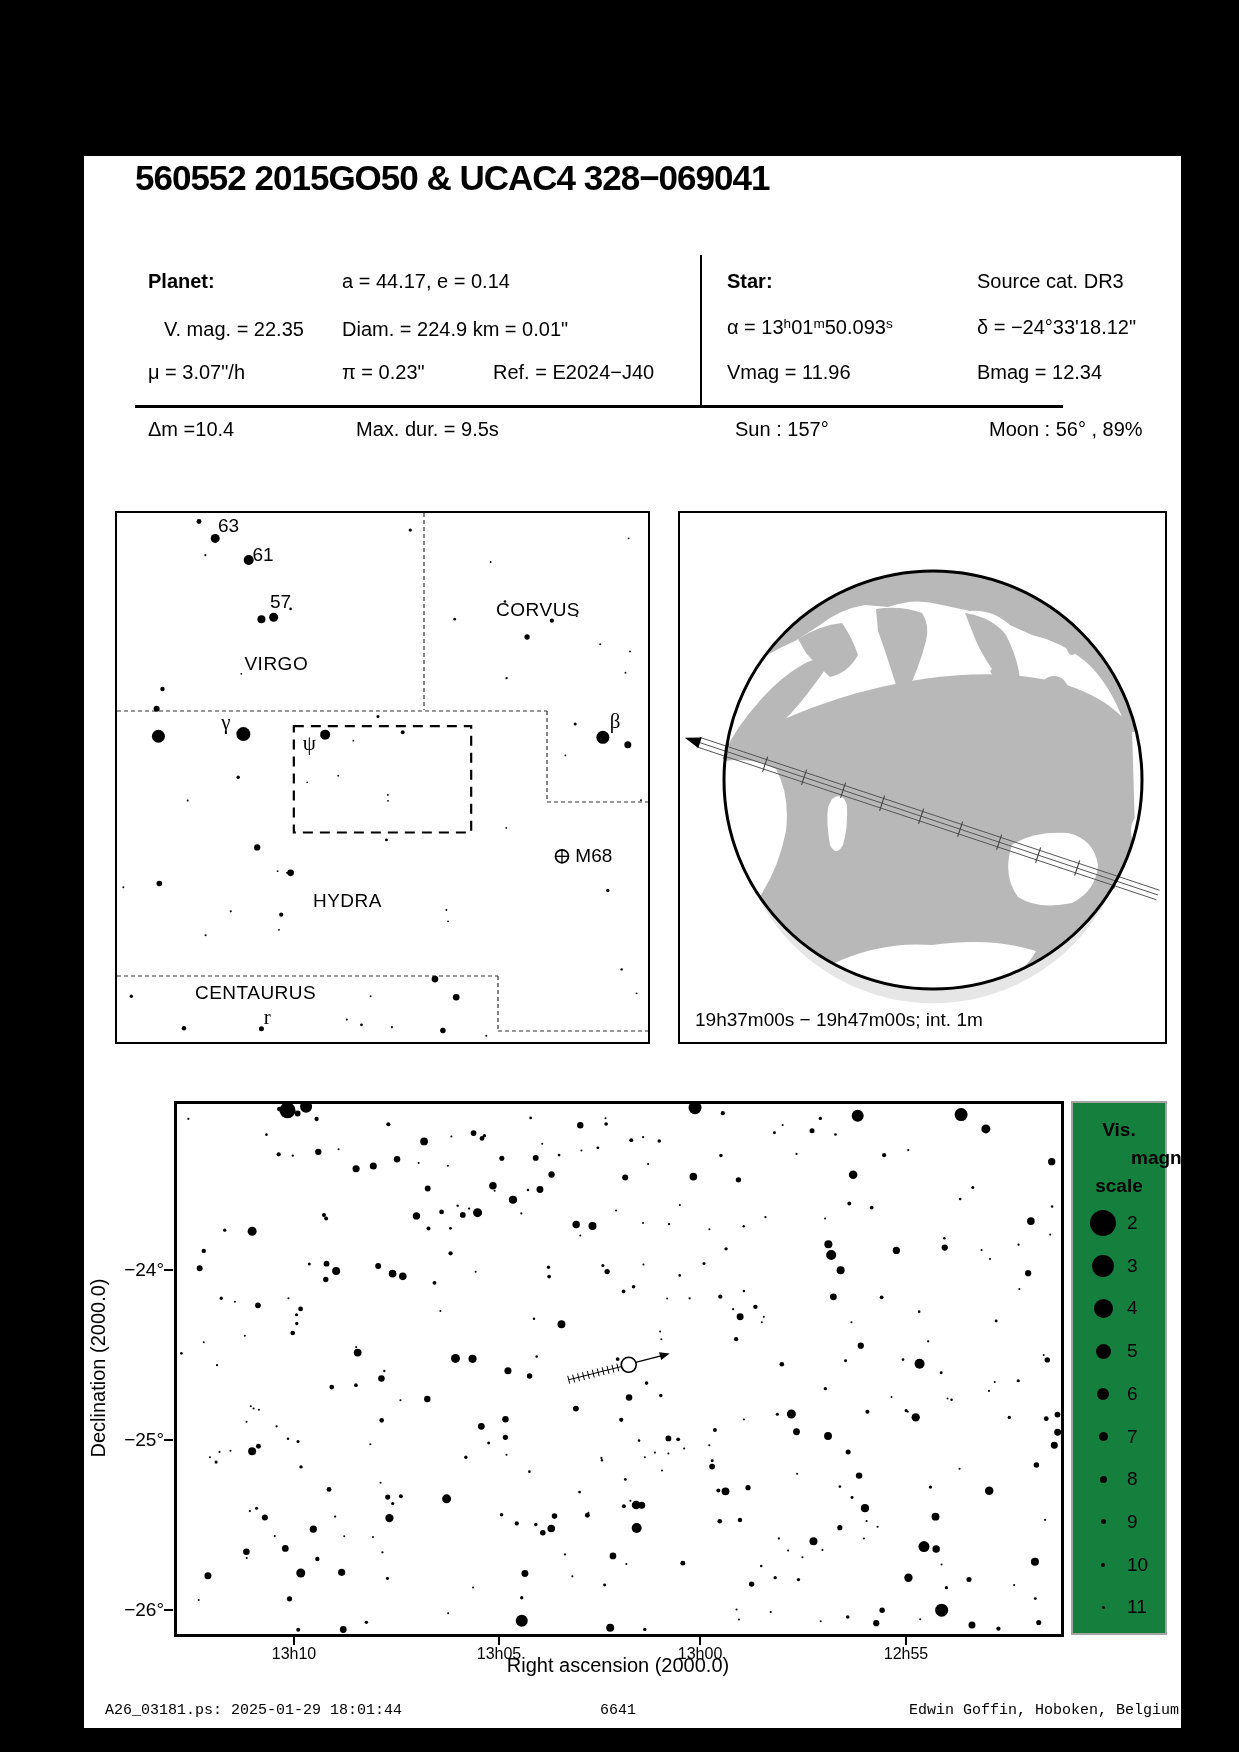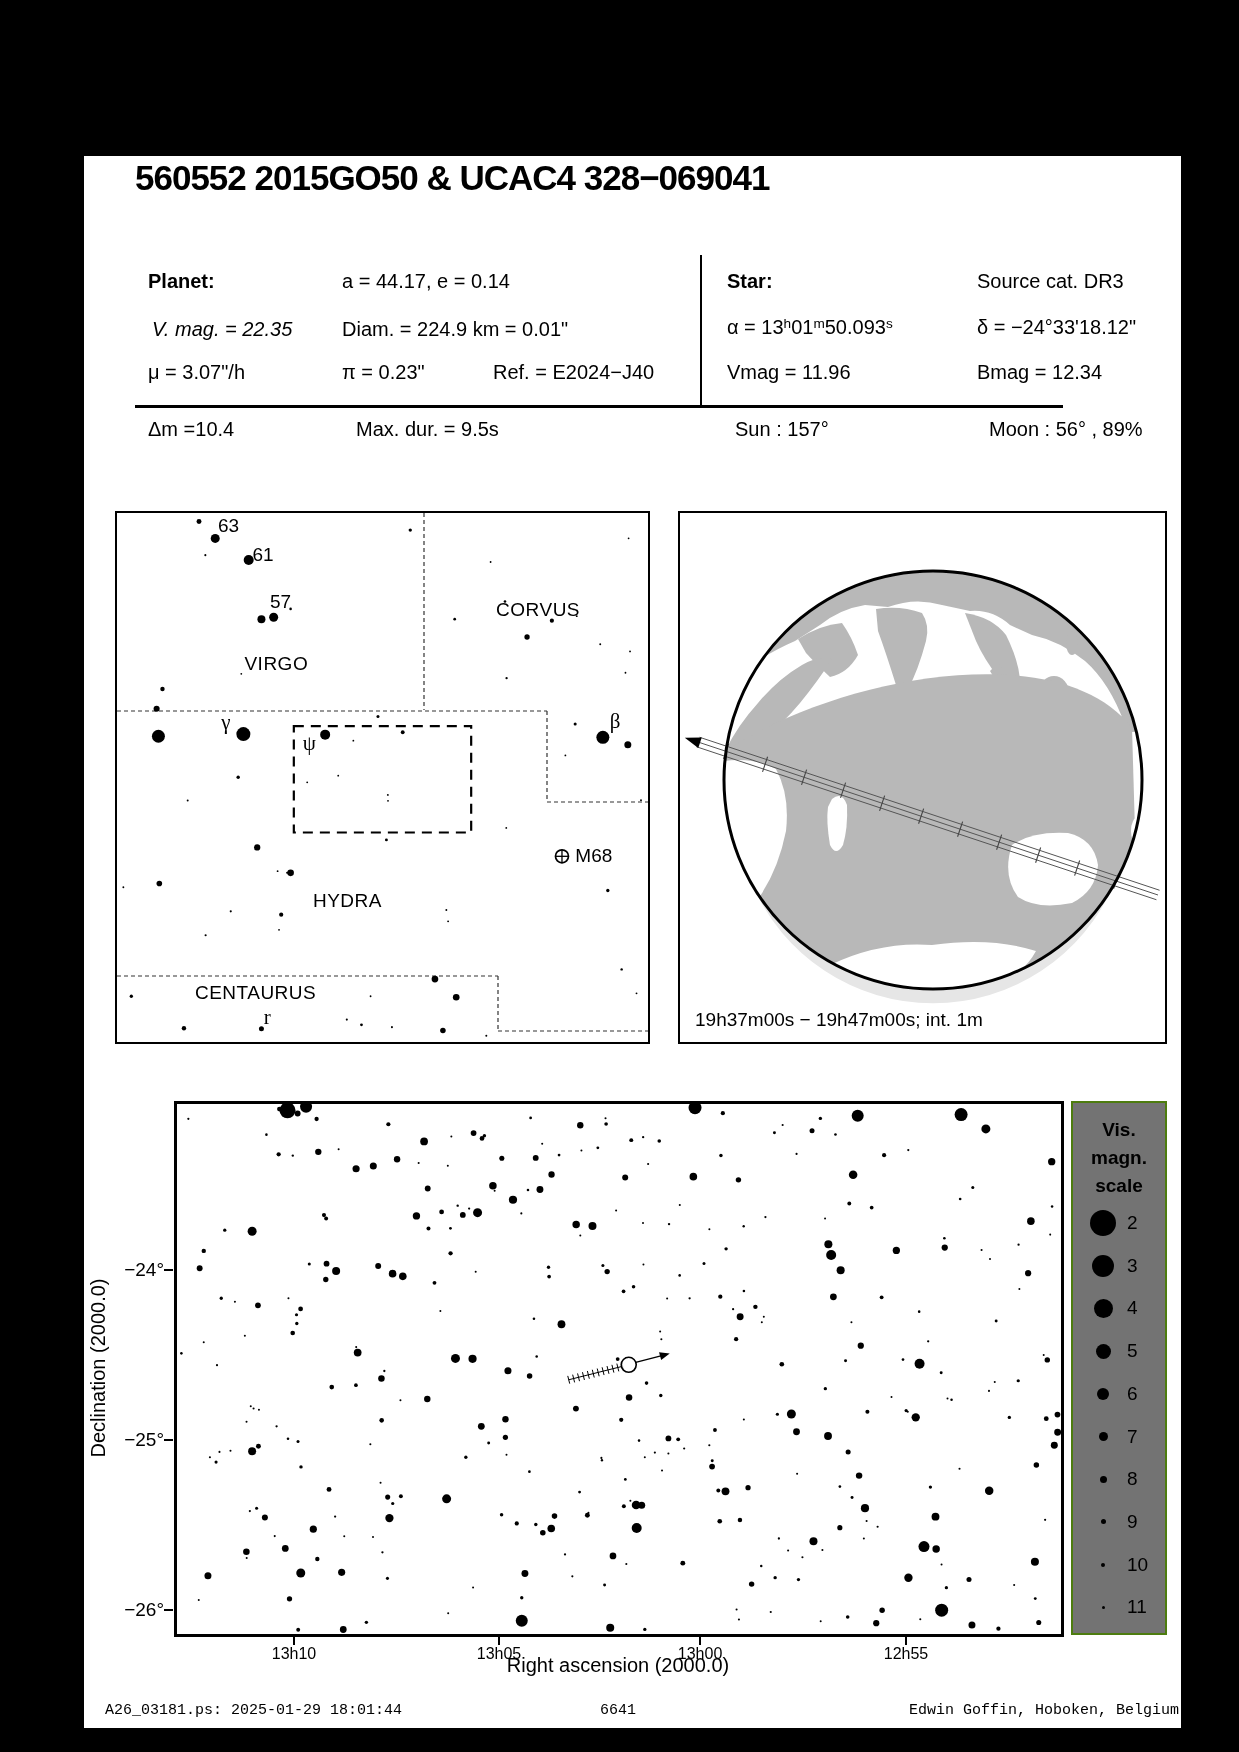--- a/index.html
+++ b/index.html
@@ -12,42 +12,42 @@
   .sup{font-size:0.68em;position:relative;top:-0.45em;}
   .info{font-size:20px;}
   .bold{font-weight:bold;}
   .divider{position:absolute;background:#000;}
   .panel{position:absolute;border:2px solid #000;background:#fff;box-sizing:content-box;}
   .flabel{position:absolute;transform:translate(-50%,-50%);white-space:nowrap;}
   .const{font-size:19px;letter-spacing:0.5px;}
   .num{font-size:19px;}
   .greek{font-family:"Liberation Serif",serif;font-size:21px;}
   .chart{position:absolute;left:90px;top:945px;width:884px;height:530px;border:3px solid #000;background:#fff;}
-  .legendbox{position:absolute;left:987px;top:945px;width:92px;height:530px;border:2px solid #4d7c0f;background:#737373;}
+  .legendbox{position:absolute;left:987px;top:945px;width:92px;height:530px;border:2px solid #a3a3a3;background:#15803d;}
   .legend-title{position:absolute;width:100%;text-align:center;font-size:19px;font-weight:bold;}
   .legend-dot{position:absolute;background:#000;border-radius:50%;}
   .legend-mag{position:absolute;font-size:19px;transform:translateY(-50%);}
   .xtick{position:absolute;width:2px;height:9px;background:#000;}
   .ytick{position:absolute;width:9px;height:2px;background:#000;}
   .xticklabel{position:absolute;font-size:16px;transform:translateX(-50%);white-space:nowrap;}
   .yticklabel{position:absolute;width:70px;text-align:right;font-size:19px;white-space:nowrap;}
   .axislabel{font-size:20px;}
   .footer{font-family:"Liberation Mono",monospace;font-size:15px;}
   svg{position:absolute;left:0;top:0;}
 </style>
 </head>
 <body>
 
 <div class="page">
 
   <div class="t title" style="left:51px;top:2px;">560552 2015GO50  &amp;  UCAC4 328−069041</div>
 
   <div class="t info bold" style="left:64px;top:114px;">Planet:</div>
   <div class="t info" style="left:258px;top:114px;">a = 44.17, e = 0.14</div>
-  <div class="t info" style="left:68px;top:162px;font-style:italic;">V. mag. = 22.35</div>
+  <div class="t info" style="left:80px;top:162px;">V. mag. = 22.35</div>
   <div class="t info" style="left:258px;top:162px;">Diam. = 224.9 km = 0.01"</div>
   <div class="t info" style="left:64px;top:205px;">μ =  3.07"/h</div>
   <div class="t info" style="left:258px;top:205px;">π =  0.23"</div>
   <div class="t info" style="left:409px;top:205px;">Ref. = E2024−J40</div>
 
   <div class="divider" style="left:616px;top:99px;width:2px;height:150px;"></div>
 
   <div class="t info bold" style="left:643px;top:114px;">Star:</div>
   <div class="t info" style="left:893px;top:114px;">Source cat.  DR3</div>
   <div class="t info" style="left:643px;top:160px;"><span>α = 13</span><span class="sup">h</span><span>01</span><span class="sup">m</span><span>50.093</span><span class="sup">s</span></div>
@@ -611,21 +611,21 @@
       <div class="ytick" style="left: 80px; top: 1283.08px;"></div>
       <div class="yticklabel" style="left: 10px; top: 1273.08px;">−25°</div>
       <div class="ytick" style="left: 80px; top: 1453.21px;"></div>
       <div class="yticklabel" style="left: 10px; top: 1443.21px;">−26°</div>
     </div>
   <div class="t axislabel" style="left:534px;top:1498px;transform:translateX(-50%);">Right ascension (2000.0)</div>
   <div class="t axislabel" style="left:14px;top:1212px;transform:translate(-50%,-50%) rotate(-90deg);">Declination (2000.0)</div>
 
   <div class="legendbox">
     <div class="legend-title" style="top:16px;">Vis.</div>
-    <div class="legend-title" style="top:44px;">magn.</div>
+    <div class="legend-title" style="top:44px;margin-left:40px;">magn.</div>
     <div class="legend-title" style="top:72px;">scale</div>
     <div id="legend-entries">
         <div class="legend-dot" style="left: 17px; top: 107px; width: 26px; height: 26px;"></div>
         <div class="legend-mag" style="left: 54px; top: 120px;">2</div>
         <div class="legend-dot" style="left: 19px; top: 151.7px; width: 22px; height: 22px;"></div>
         <div class="legend-mag" style="left: 54px; top: 162.7px;">3</div>
         <div class="legend-dot" style="left: 20.5px; top: 195.9px; width: 19px; height: 19px;"></div>
         <div class="legend-mag" style="left: 54px; top: 205.4px;">4</div>
         <div class="legend-dot" style="left: 22.5px; top: 240.6px; width: 15px; height: 15px;"></div>
         <div class="legend-mag" style="left: 54px; top: 248.1px;">5</div>

